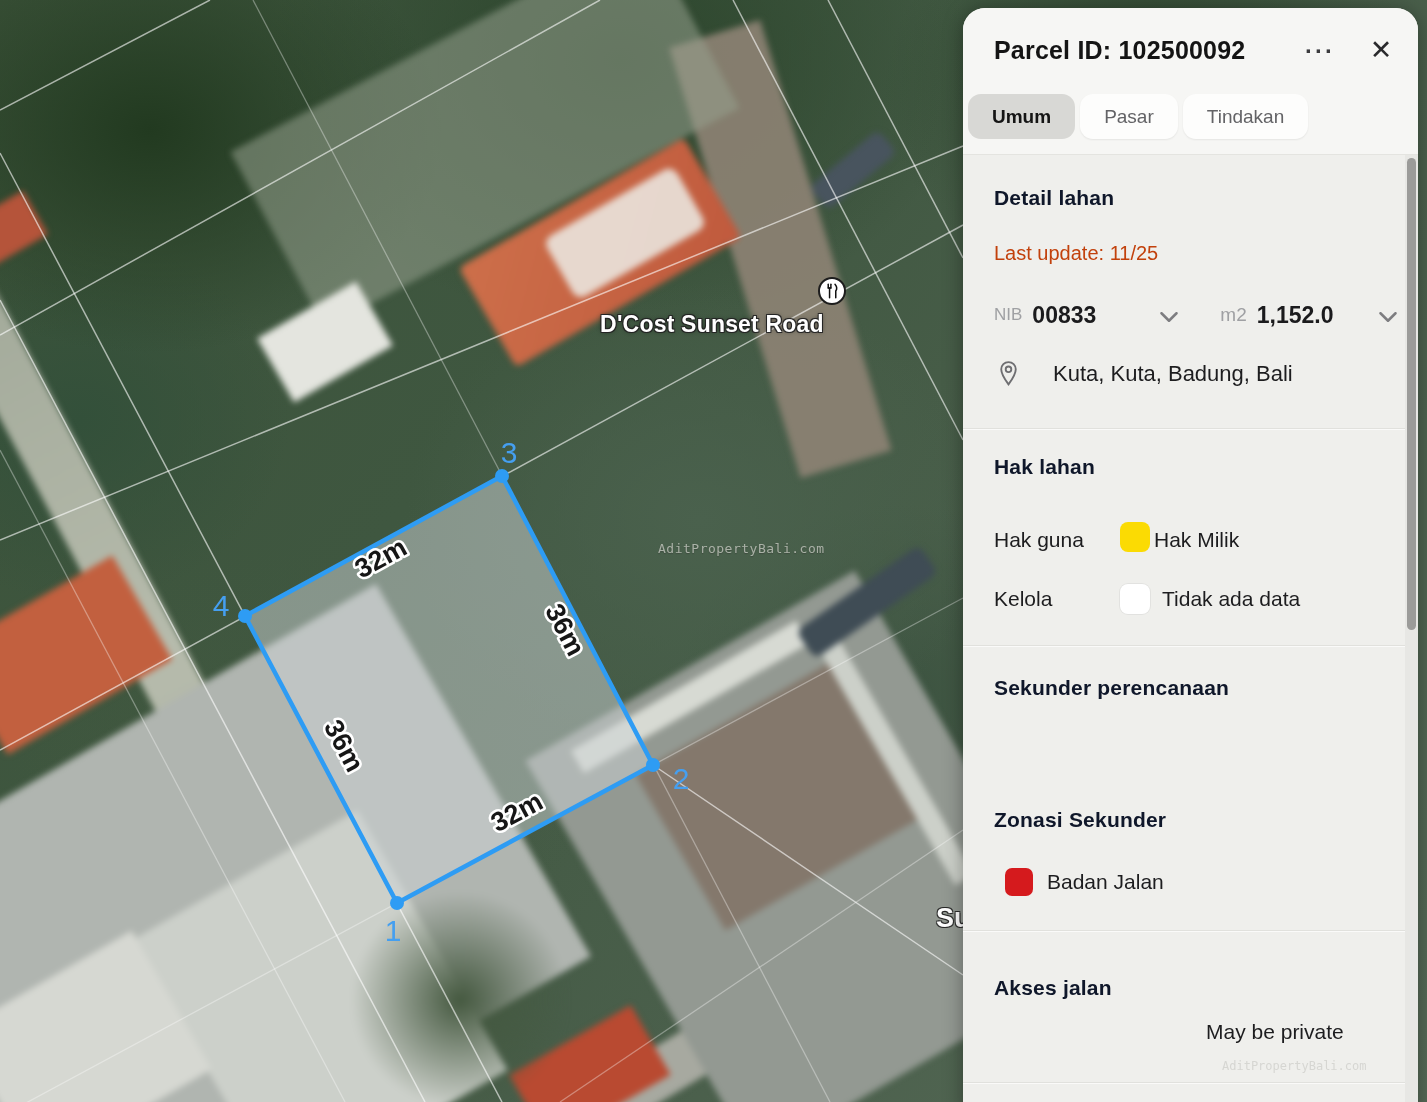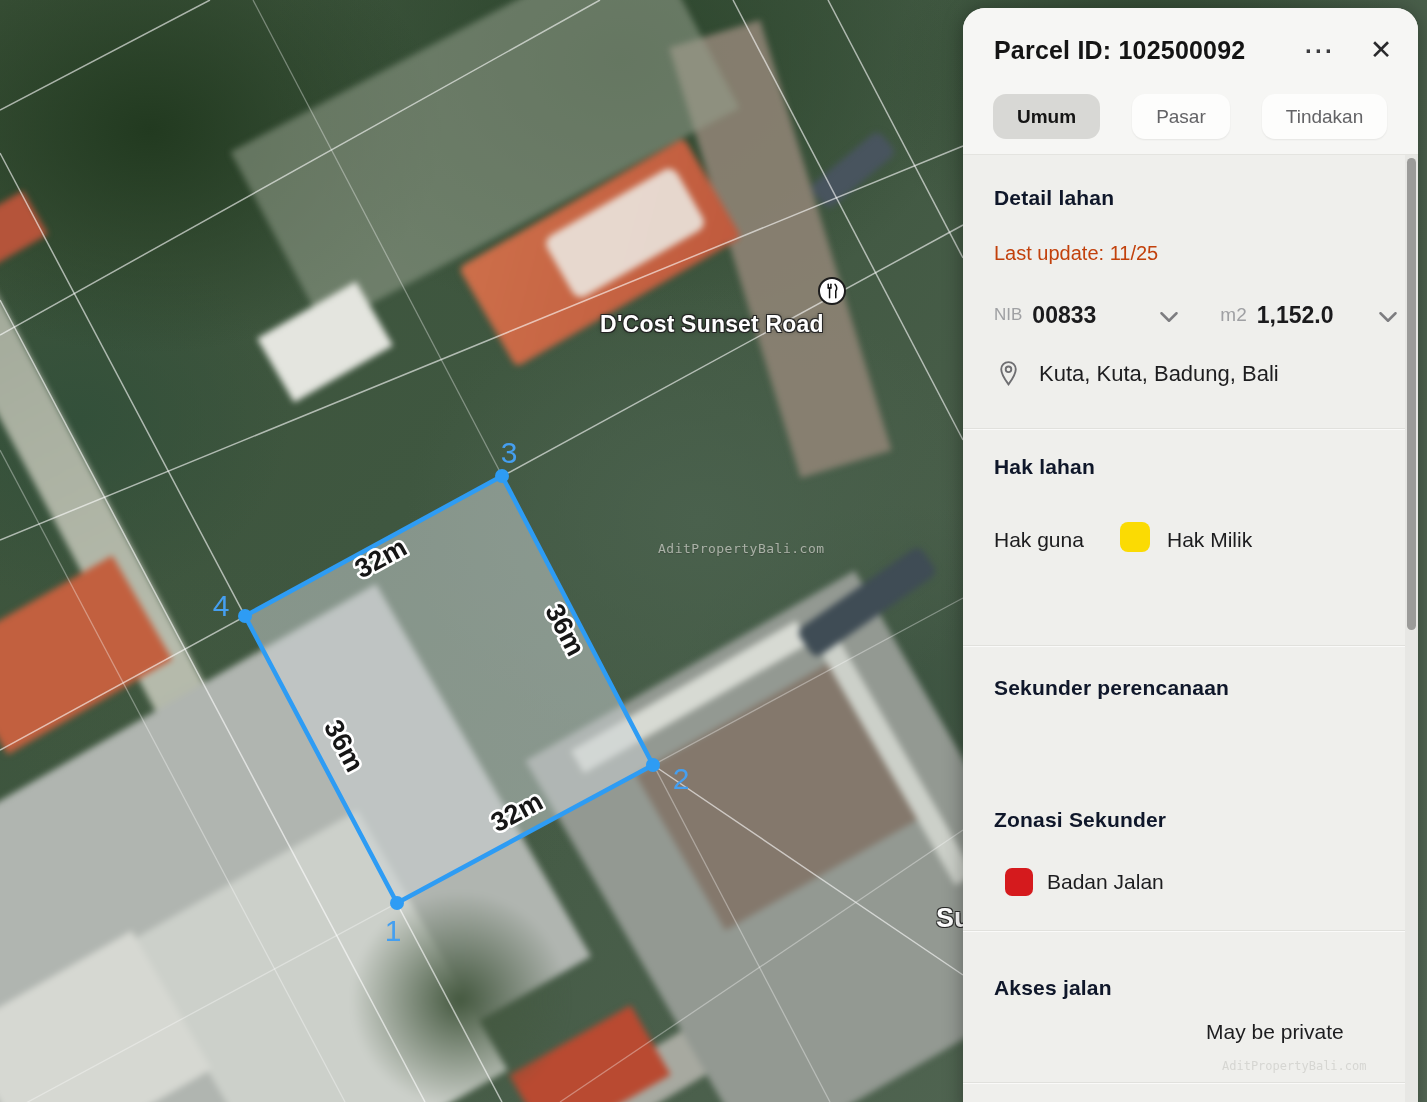--- a/index.html
+++ b/index.html
@@ -39,35 +39,35 @@
   
   #panel{position:absolute;left:963px;top:8px;width:455px;height:1110px;z-index:50;
        background:#efefec;border-radius:22px 22px 0 0;box-shadow:0 2px 20px rgba(0,0,0,.35);}
   .p-header{position:absolute;left:0;top:0;width:455px;height:147px;background:#f6f6f4;
        border-radius:22px 22px 0 0;border-bottom:1px solid #e4e4e0;box-sizing:border-box;}
   .p-title{position:absolute;left:31px;top:28px;font-size:25px;font-weight:700;color:#141414;letter-spacing:.2px;}
   .dots-btn{position:absolute;left:336px;top:26px;width:42px;height:34px;border:none;background:none;
        font-size:24px;font-weight:700;color:#3c3c3e;letter-spacing:2px;cursor:pointer;padding:0;}
   .close-btn{position:absolute;left:398px;top:22px;width:40px;height:40px;border:none;background:none;
        font-size:27px;font-weight:400;color:#2a2a2c;cursor:pointer;padding:0;line-height:40px;text-align:center;}
-  .tabs{position:absolute;left:30px;top:86px;display:flex;gap:32px;}
+  .tabs{position:absolute;left:5px;top:86px;display:flex;gap:5px;}
   .tab{height:45px;border:none;border-radius:13px;font-family:"Liberation Sans",sans-serif;
        font-size:19px;padding:0 24px;cursor:pointer;background:#fdfdfc;color:#636366;
        box-shadow:0 1px 2px rgba(0,0,0,.07);}
   .tab.active{background:#d8d8d5;color:#151515;font-weight:600;box-shadow:none;}
   .p-content{position:absolute;left:0;top:147px;width:455px;bottom:0;background:#efefec;}
   .sec-h{position:absolute;left:31px;font-size:21px;font-weight:700;color:#0f172a;letter-spacing:.2px;}
   .muted{color:#c2410c;}
   .divider{position:absolute;left:0;width:455px;height:1px;background:#e1e1dd;box-shadow:0 1px 0 rgba(255,255,255,.7);}
   .nib-row{position:absolute;left:31px;top:281px;width:395px;height:52px;display:flex;align-items:center;}
   .fld-label{font-size:17px;color:#9fa0a3;margin-right:10px;}
   .fld-value{font-size:23px;font-weight:600;color:#1b1b1d;}
   .vsep{width:1px;height:42px;background:#dcdcd8;}
   .chev{display:inline-block;}
-  .loc-row{position:absolute;left:33px;top:352px;display:flex;align-items:center;gap:18px;}
+  .loc-row{position:absolute;left:33px;top:352px;display:flex;align-items:center;gap:32px;}
   .loc-text{font-size:22px;color:#1d1d1f;}
   .leg-row{position:absolute;display:flex;align-items:center;}
   .swatch{width:30px;height:30px;border-radius:8px;box-sizing:border-box;}
   .leg-label{font-size:21px;color:#1d1d1f;}
   .dropdown{position:absolute;left:31px;top:998px;width:194px;height:47px;border:1.5px solid #dfdfdc;
        border-radius:13px;background:#fbfbfa;box-sizing:border-box;display:flex;align-items:center;
        justify-content:space-between;padding:0 18px 0 20px;cursor:pointer;}
   .dropdown span{font-size:21px;color:#3a3a3c;}
   .note{position:absolute;left:243px;top:1012px;font-size:21px;color:#1d1d1f;}
   
@@ -212,21 +212,26 @@
       </svg>
       <span class="loc-text">Kuta, Kuta, Badung, Bali</span>
     </div>
 
     <div class="divider" style="top:420px;"></div>
 
     <div class="sec-h" style="top:447px;">Hak lahan</div>
     <div class="leg-row" style="left:31px;top:514px;align-items:flex-end;">
       <span class="leg-label" style="width:126px;">Hak guna</span>
       <span class="swatch" style="background:#fbdb03;"></span>
-      <span class="leg-label" style="margin-left:17px;">Hak Milik</span>
+      <span class="leg-label" style="margin-left:4px;">Hak Milik</span>
+    </div>
+    <div class="leg-row" style="left:31px;top:576px;">
+      <span class="leg-label" style="width:126px;">Kelola</span>
+      <span class="swatch" style="background:#ffffff;box-shadow:0 0 0 1px rgba(0,0,0,.05);"></span>
+      <span class="leg-label" style="margin-left:12px;">Tidak ada data</span>
     </div>
 
     <div class="divider" style="top:637px;"></div>
 
     <div class="sec-h" style="top:668px;">Sekunder perencanaan</div>
     <div class="sec-h" style="top:800px;">Zonasi Sekunder</div>
     <div class="leg-row" style="left:35px;top:860px;margin-left:7px;">
       <span class="swatch" style="width:28px;height:28px;border-radius:7px;background:#d51a1d;"></span>
       <span class="leg-label" style="margin-left:14px;">Badan Jalan</span>
     </div>

